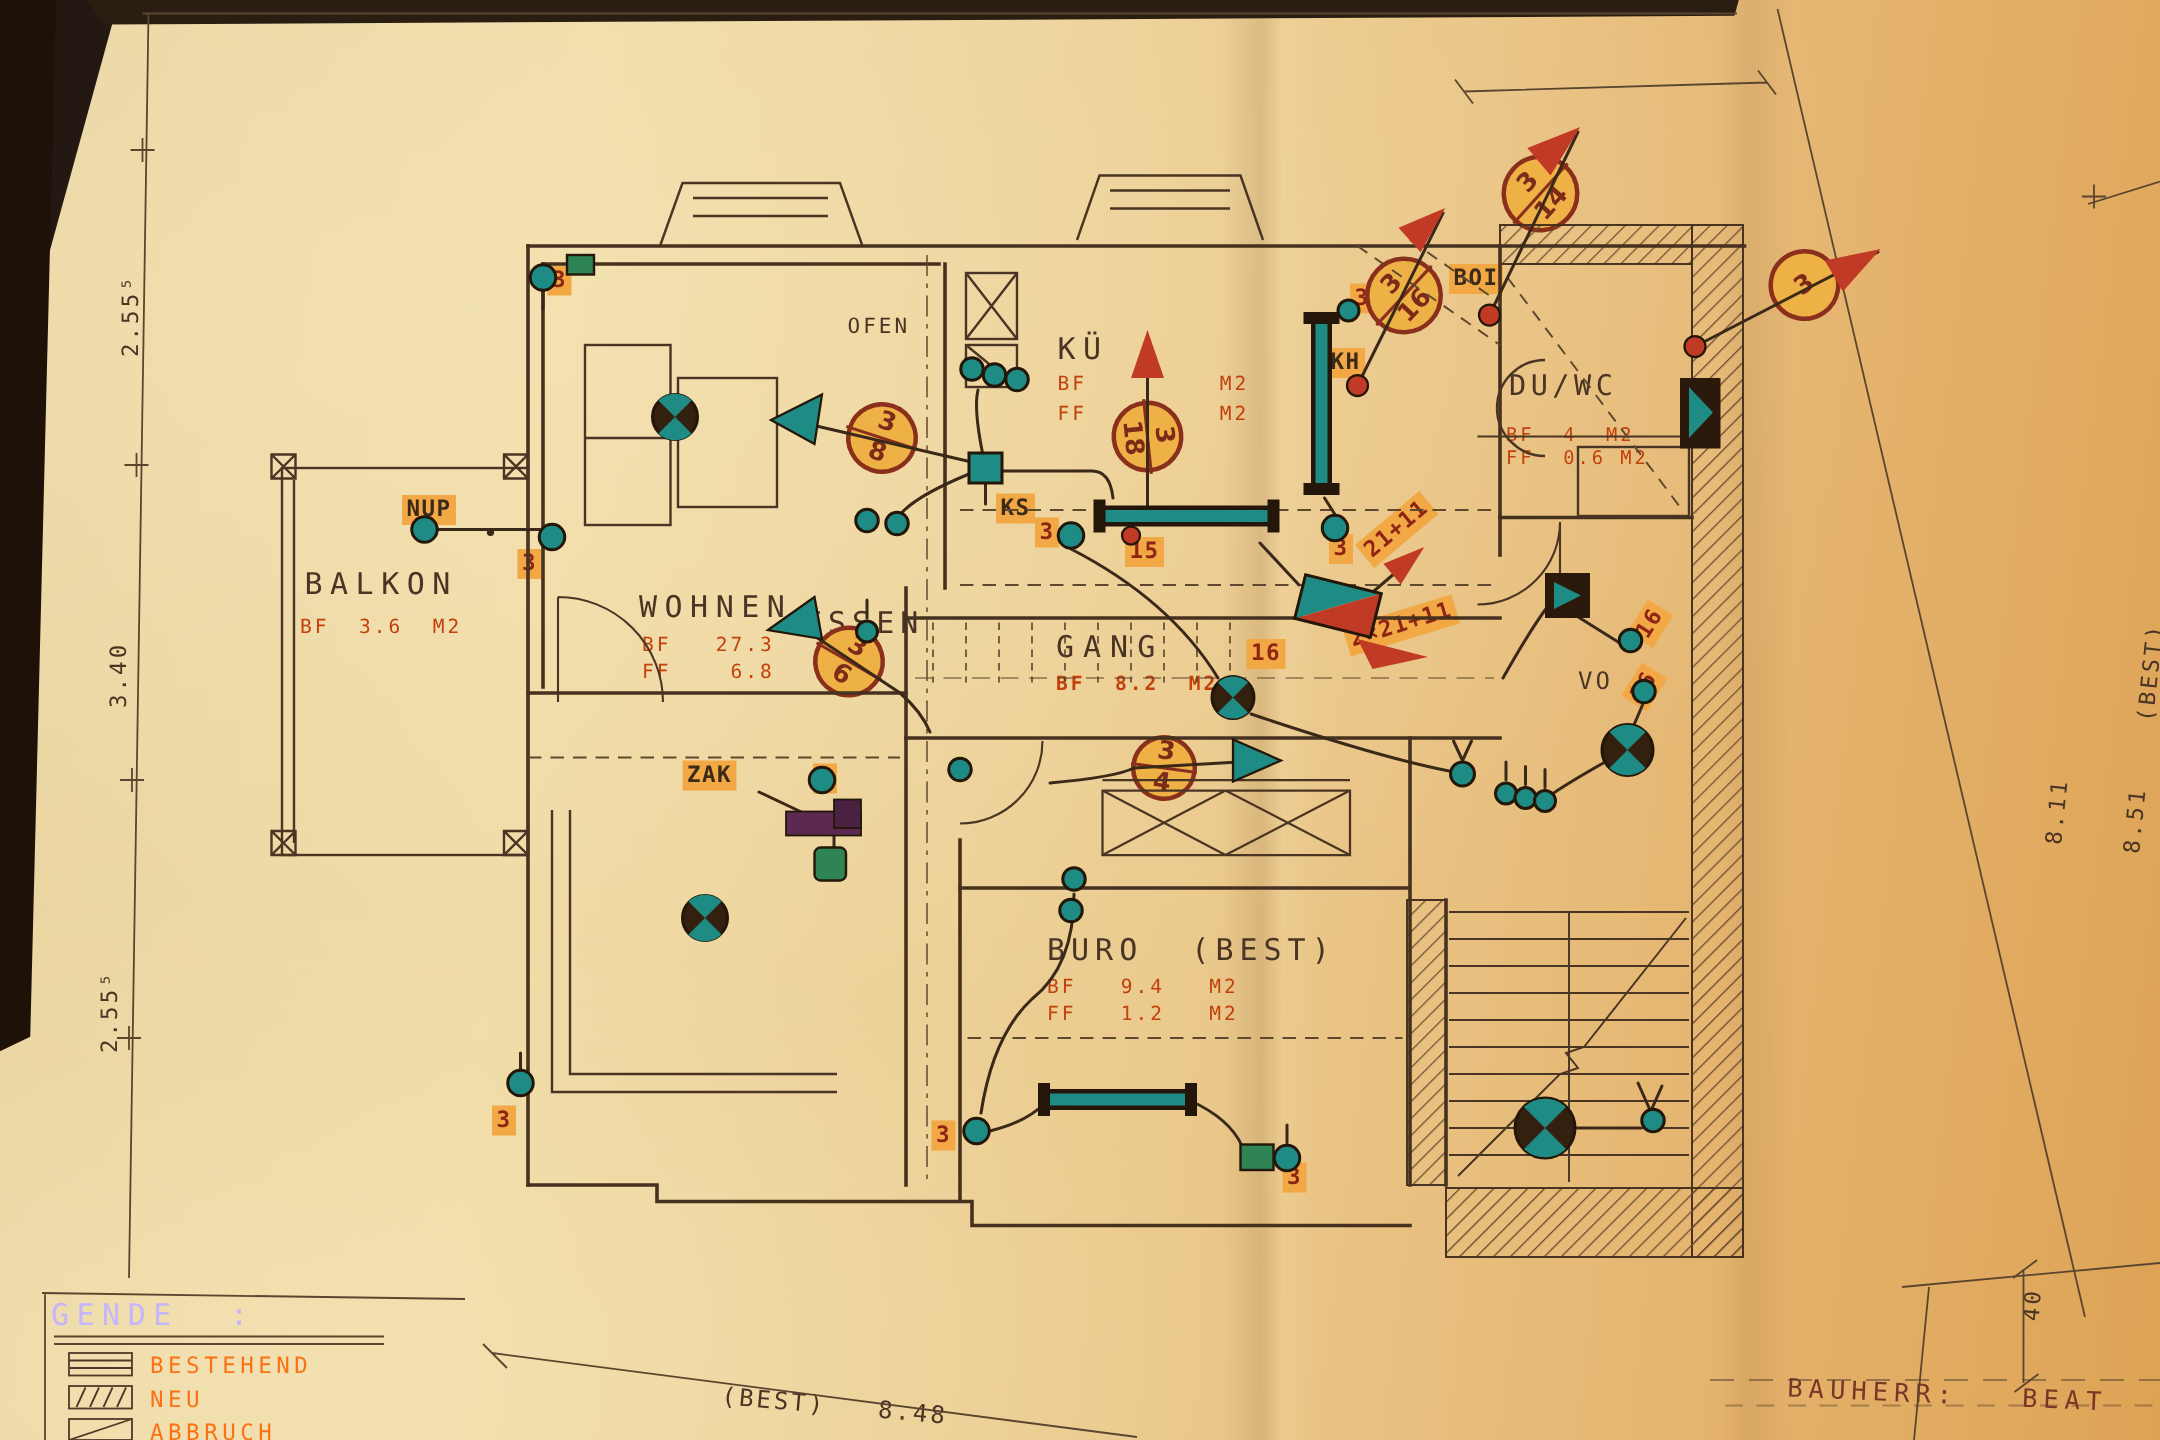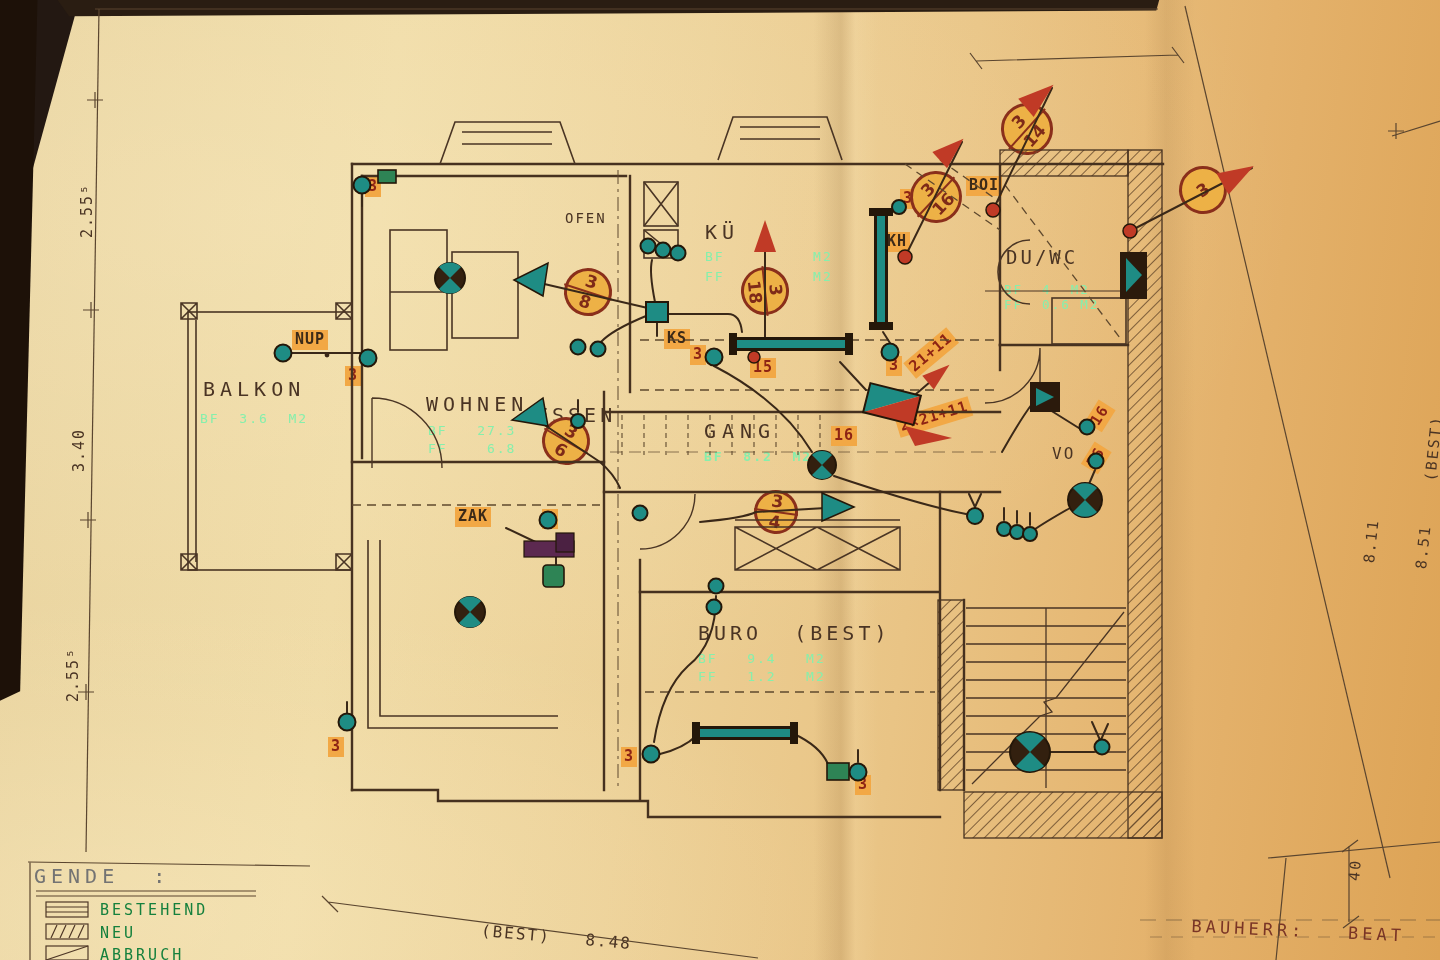--- a/index.html
+++ b/index.html
@@ -16,35 +16,35 @@
       linear-gradient(90deg, transparent 79.5%, rgba(110,70,25,.10) 81%, transparent 83%);}
   .vignette{position:absolute;inset:0;pointer-events:none;
     background:radial-gradient(140% 120% at 45% 40%, transparent 68%, rgba(60,35,10,.20) 100%);}
   .dark{position:absolute;inset:0;}
   .dark-corner{clip-path:polygon(0 0,5.5% 0,2.2% 18%,0 19%);background:#231812;}
   .dark-top{clip-path:polygon(4% 0,80.5% 0,80.3% 1.1%,4.8% 1.7%);background:#2a1d12;}
   .dark-left{clip-path:polygon(0 0,2.6% 0,1.4% 72%,0 73%);background:#1d1108;}
   .labels{position:absolute;inset:0;z-index:2;}
   svg.plan{position:absolute;inset:0;z-index:3;pointer-events:none;}
   .room-name{position:absolute;color:#4a3424;font-size:20px;letter-spacing:5px;white-space:pre;}
-  .room-line{position:absolute;color:#86efac;font-size:13px;letter-spacing:2px;white-space:pre;}
+  .room-line{position:absolute;color:#c2410c;font-size:13px;letter-spacing:2px;white-space:pre;}
   .small-label{position:absolute;color:#4a3424;font-size:14px;letter-spacing:2px;white-space:pre;}
   .tag{position:absolute;background:#f2a845;color:#3c2a18;font-weight:bold;font-size:15px;
        letter-spacing:1px;padding:0 3px;line-height:1.3;white-space:pre;}
   .tag.red{color:#8e2414;}
   .tag.plain{background:transparent;}
   .badge{position:absolute;border:3px solid #8a2f1b;background:#edb146;border-radius:50%;
          display:flex;flex-direction:column;align-items:center;justify-content:center;
          color:#7e2a18;font-weight:bold;font-size:17px;line-height:1;
          font-family:"DejaVu Sans", sans-serif;box-sizing:border-box;}
   .badge .sep{width:118%;height:2.5px;background:#8a2f1b;margin:1px 0;}
   .dim{position:absolute;color:#4a3424;font-size:15px;letter-spacing:2px;white-space:pre;
        transform-origin:0 0;}
-  .legend-title{position:absolute;color:#737373;font-size:20px;letter-spacing:5px;white-space:pre;}
-  .legend-item{position:absolute;color:#15803d;font-size:15px;letter-spacing:3px;white-space:pre;}
+  .legend-title{position:absolute;color:#c4b5fd;font-size:20px;letter-spacing:5px;white-space:pre;}
+  .legend-item{position:absolute;color:#f97316;font-size:15px;letter-spacing:3px;white-space:pre;}
   .titleblock{position:absolute;color:#7a3526;font-size:17px;letter-spacing:4px;white-space:pre;
               transform-origin:0 0;}
 </style>
 </head>
 <body>
 
 <div class="stage">
   <div class="paper"></div>
   <div class="fold"></div>
 
@@ -69,21 +69,21 @@
     <div class="room-name" style="left:704px;top:419px;letter-spacing:6px;text-align:center;">GANG</div>
     <div class="room-line" style="left:704px;top:449px;font-weight:bold;">BF  8.2  M2</div>
 
     <div class="room-name" style="left:698px;top:621px;letter-spacing:4px;">BURO  (BEST)</div>
     <div class="room-line" style="left:698px;top:651px;">BF   9.4   M2</div>
     <div class="room-line" style="left:698px;top:669px;">FF   1.2   M2</div>
 
     <div class="small-label" style="left:565px;top:210px;">OFEN</div>
     <div class="small-label" style="left:1052px;top:444px;font-size:16px;">VO</div>
 
-    <span class="tag" style="left:268px;top:330px;margin-left:24px;">NUP</span>
+    <span class="tag" style="left:268px;top:330px;">NUP</span>
     <span class="tag" style="left:455px;top:507px;">ZAK</span>
     <span class="tag" style="left:664px;top:329px;">KS</span>
     <span class="tag" style="left:884px;top:232px;">KH</span>
     <span class="tag" style="left:966px;top:176px;">BOI</span>
     <span class="tag red" style="left:750px;top:358px;">15</span>
     <span class="tag red" style="left:831px;top:426px;">16</span>
     <span class="tag red" style="left:1087px;top:406px;transform:rotate(-58deg);">16</span>
     <span class="tag red" style="left:1083px;top:448px;transform:rotate(-58deg);">16</span>
     <span class="tag red" style="left:903px;top:343px;transform:rotate(-40deg);">21+11</span>
     <span class="tag red" style="left:896px;top:407px;transform:rotate(-17deg);">2×21+11</span>

